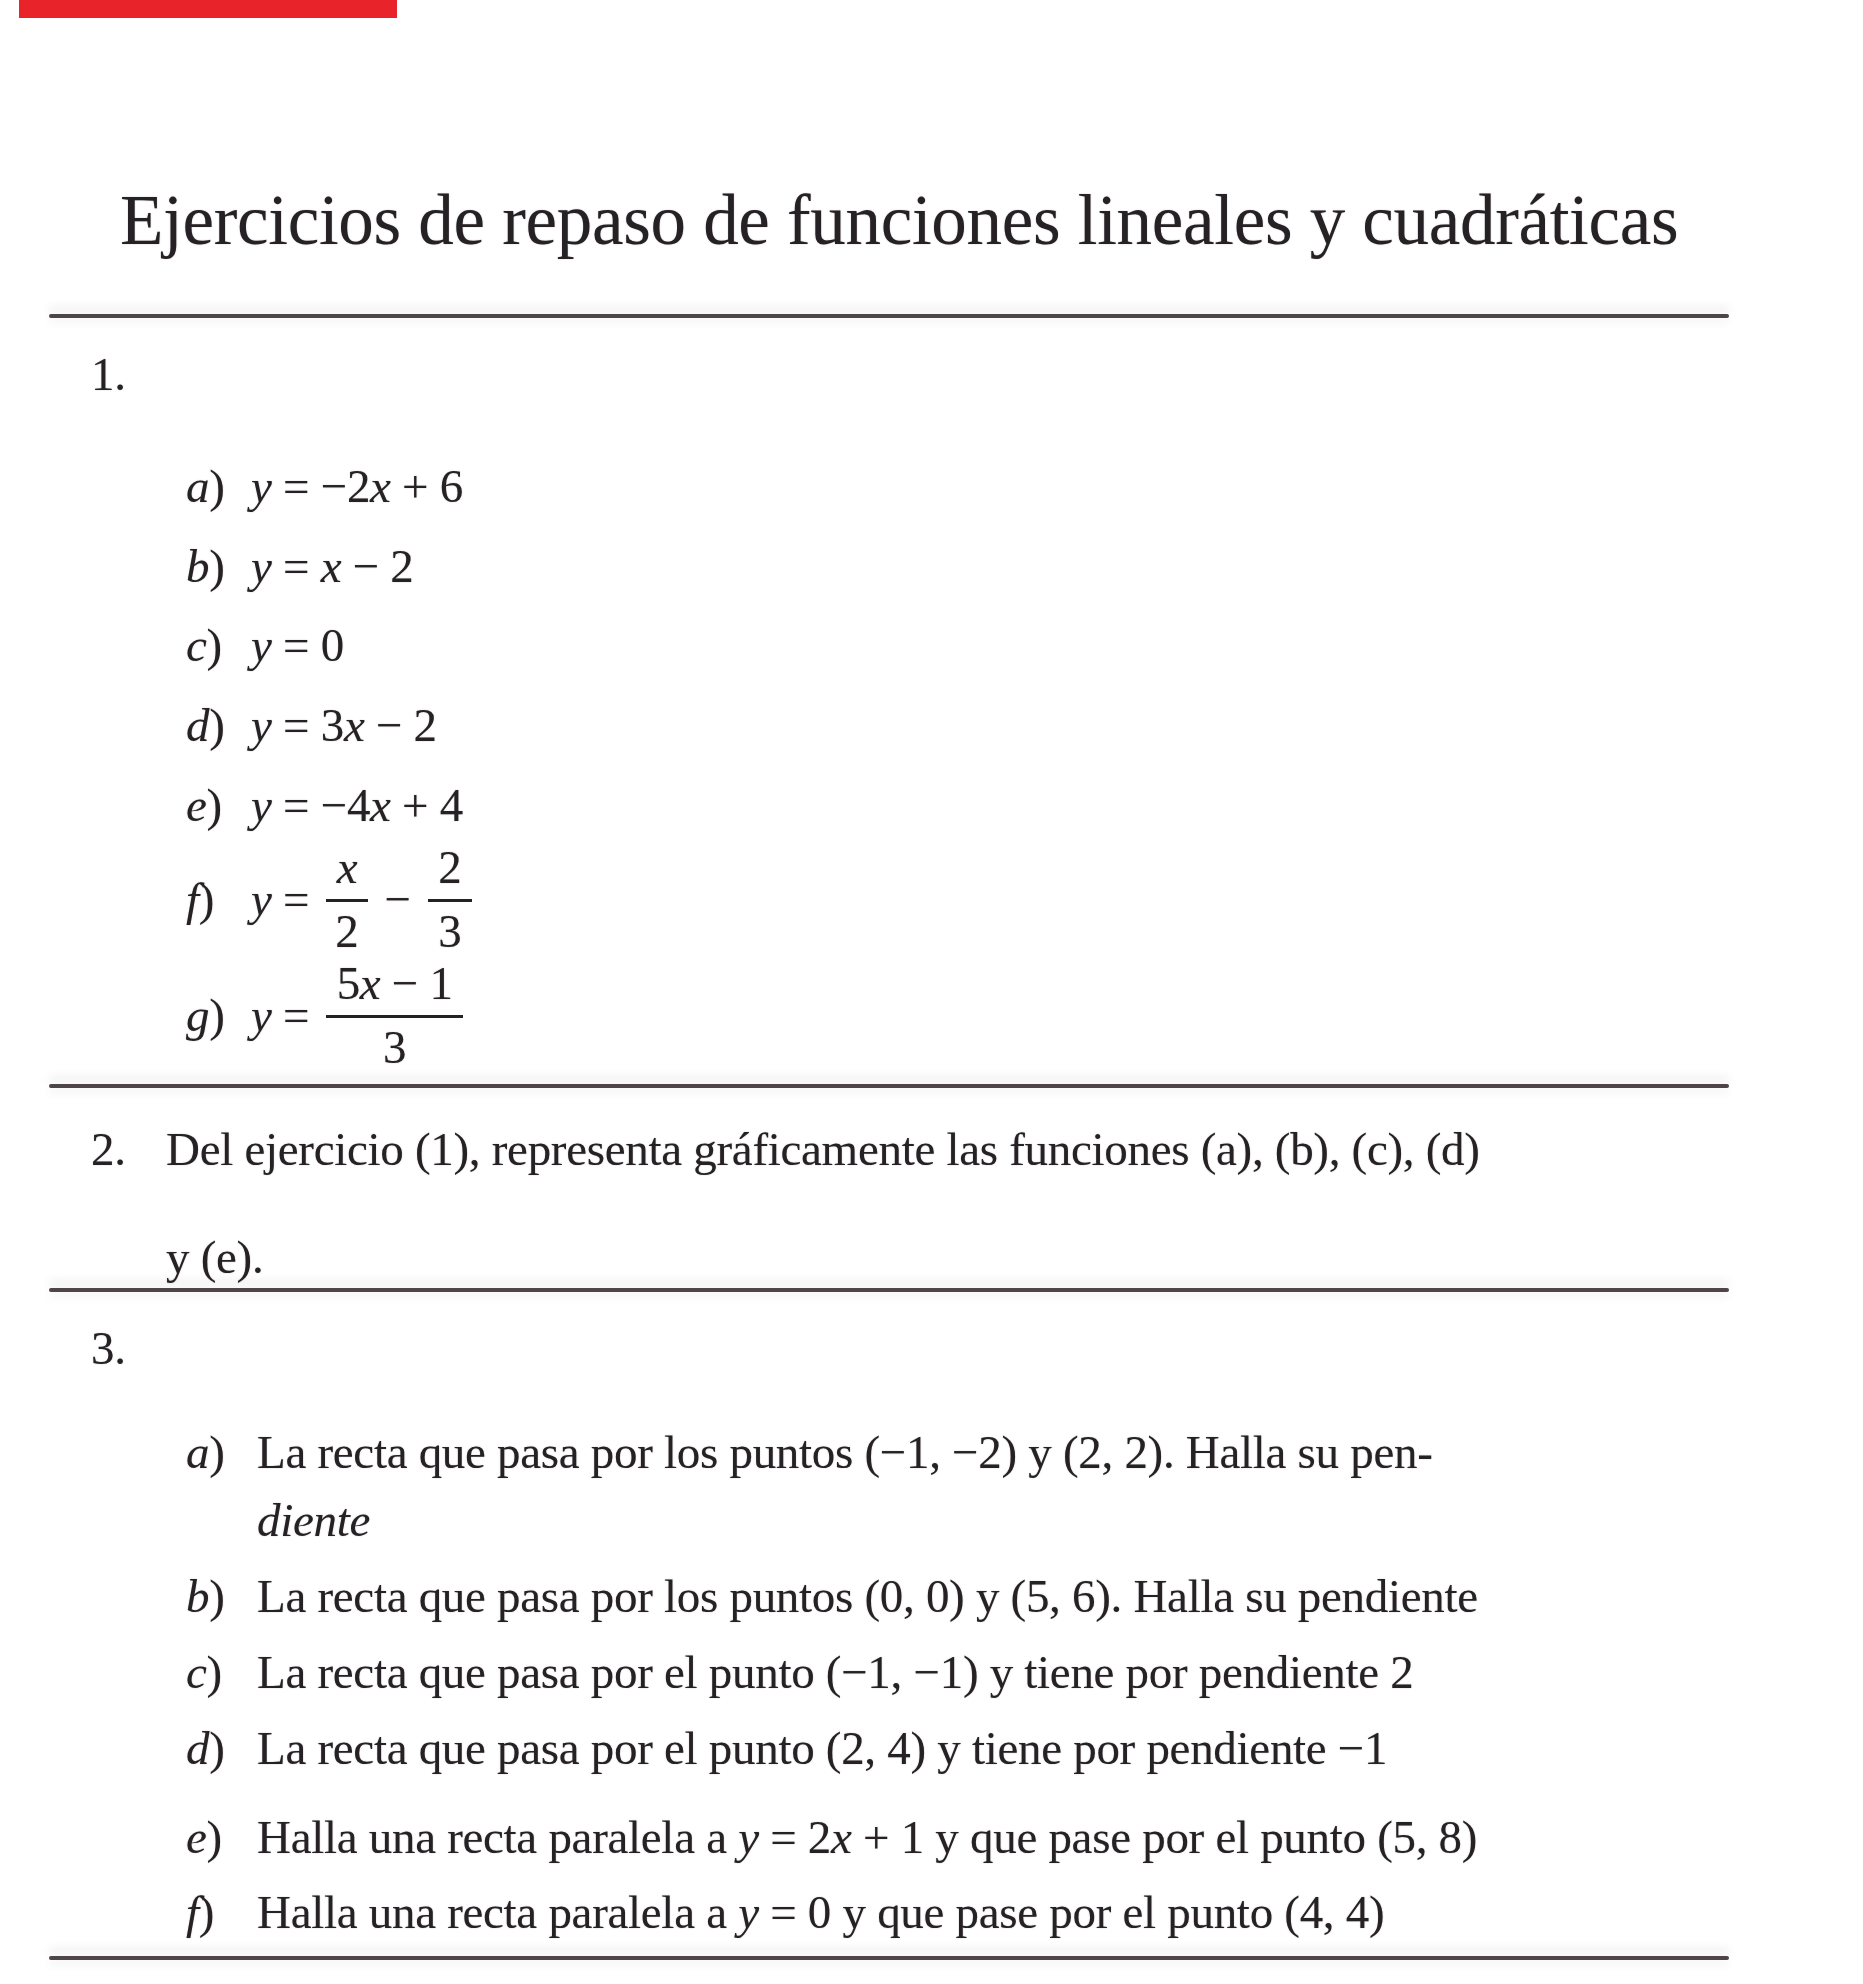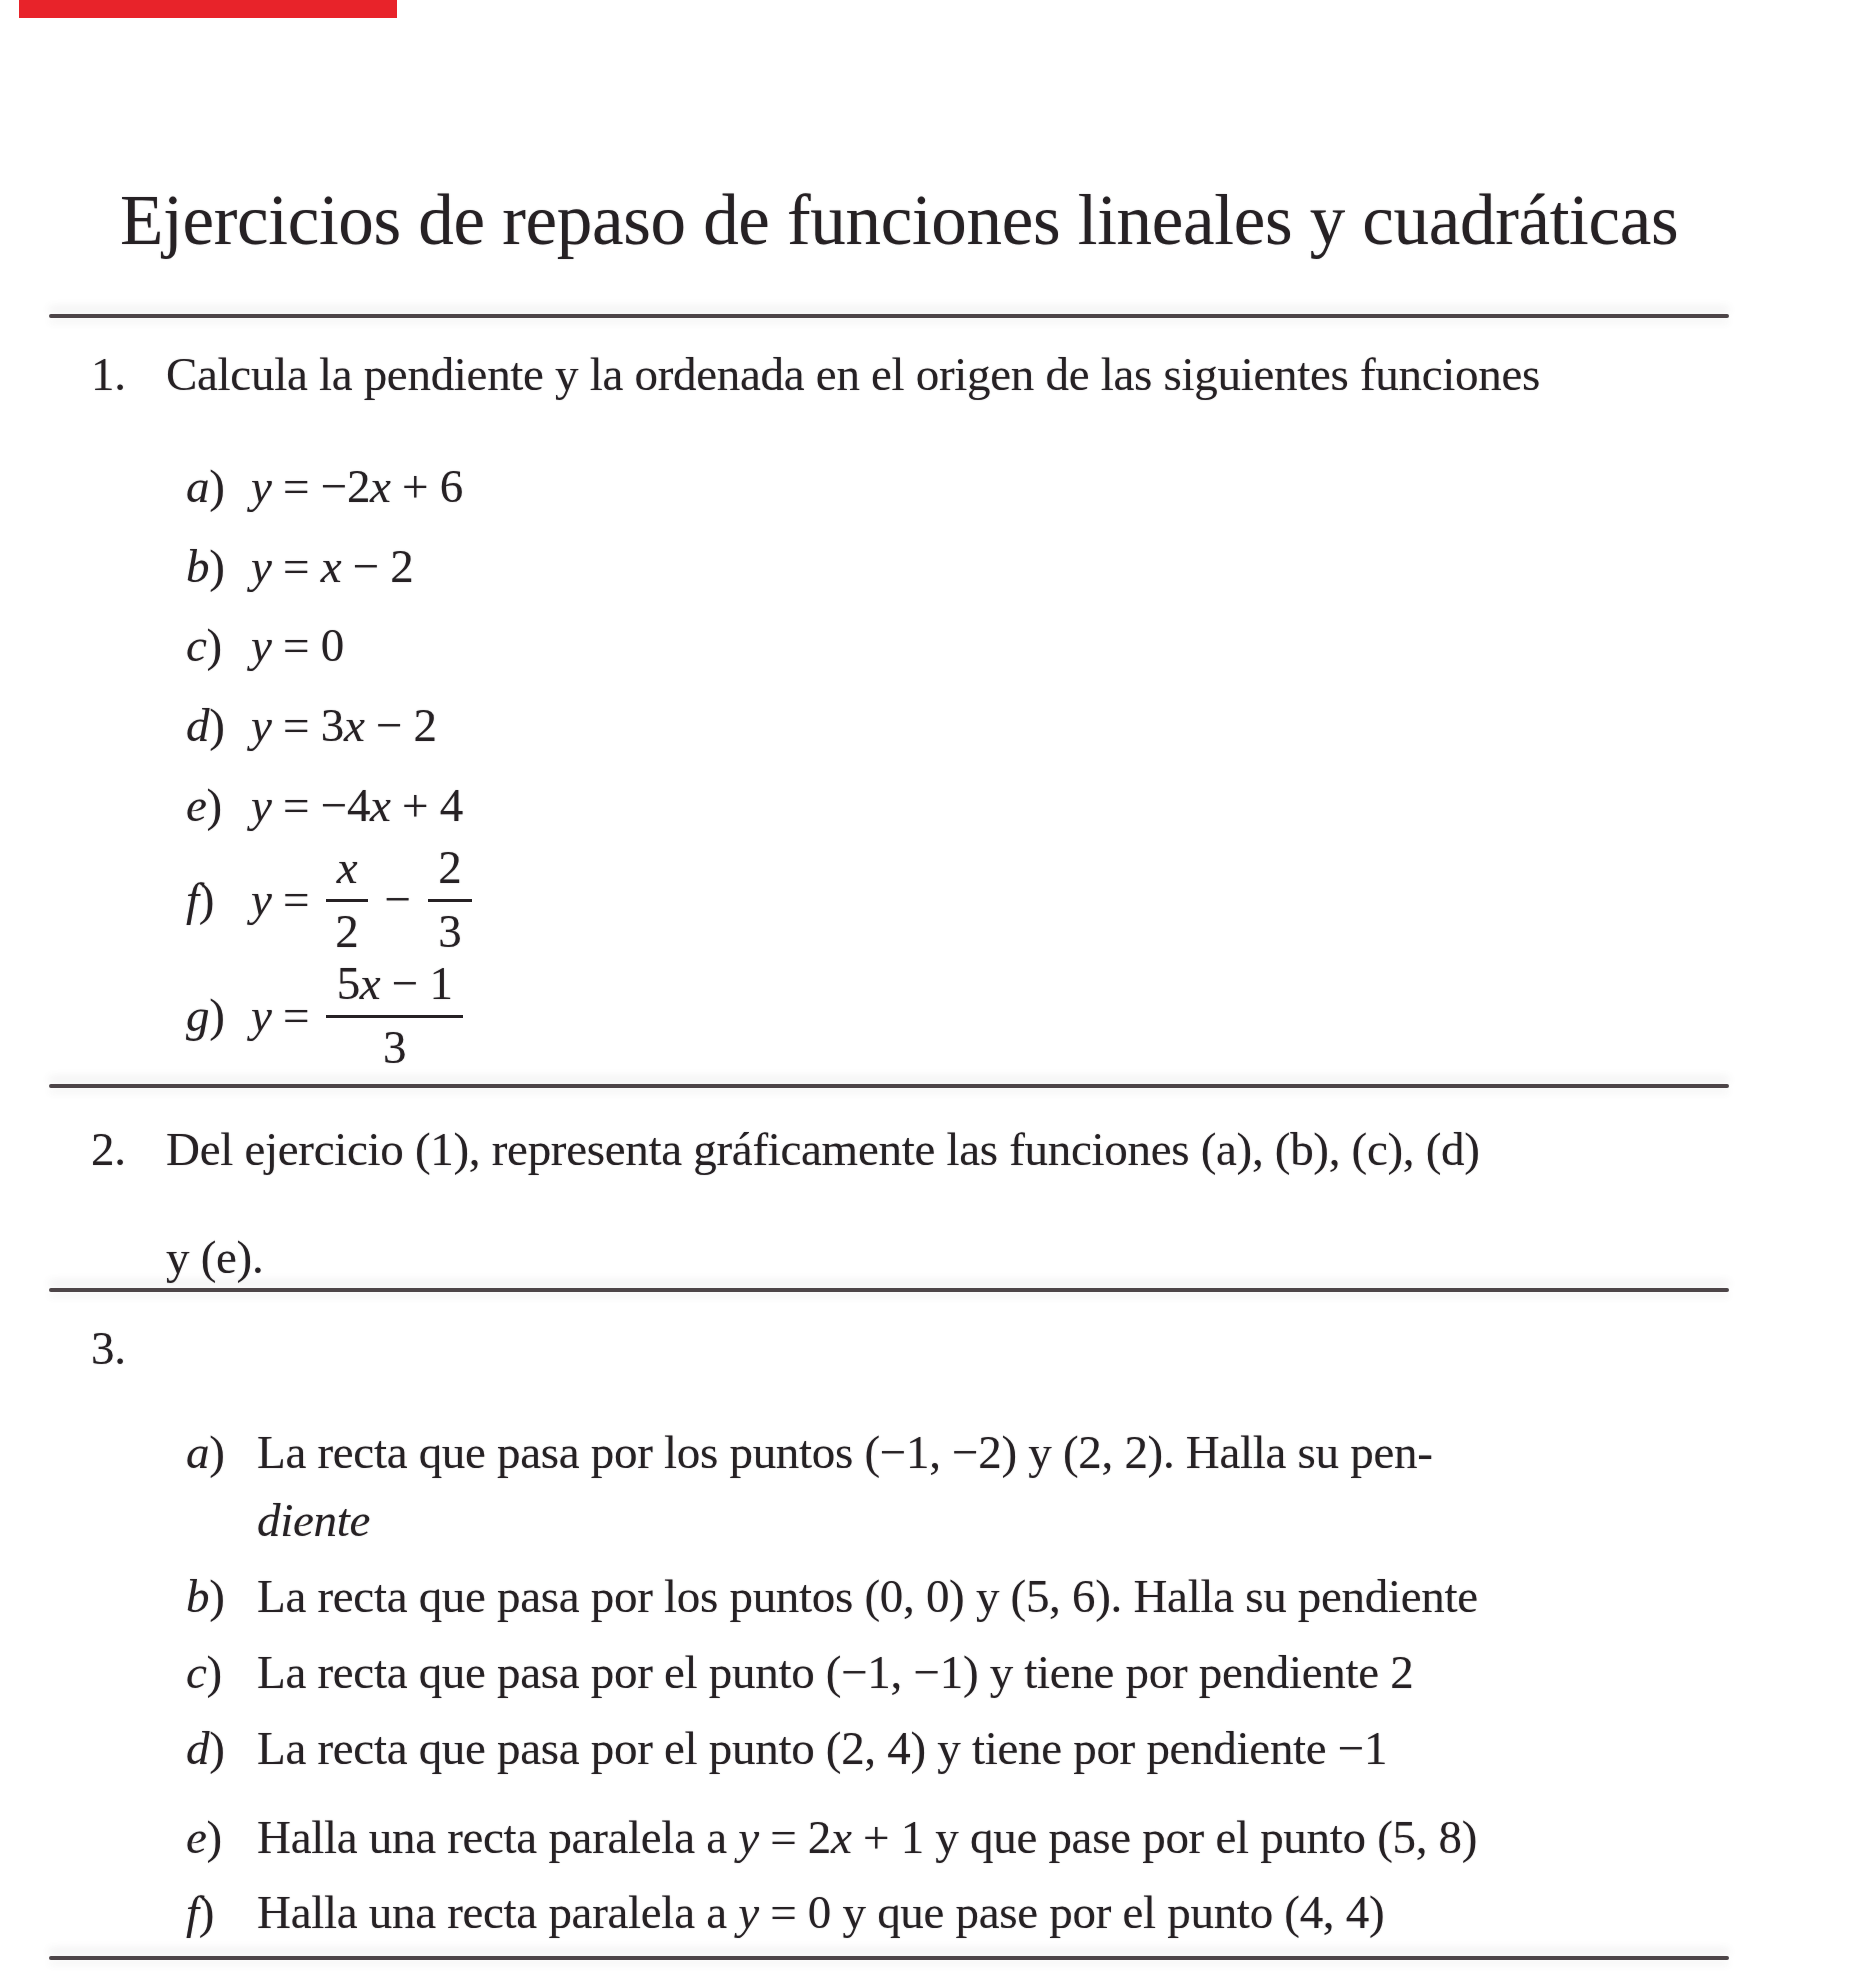--- a/index.html
+++ b/index.html
@@ -80,21 +80,20 @@
 
 <div class="page">
 
   <div class="redbar"></div>
 
   <div class="title">Ejercicios de repaso de funciones lineales y cuadráticas</div>
 
   <div class="rule" style="top:314px"></div>
 
   <span class="bodytext enum-number" style="top:349px">1.</span>
-  <div class="bodytext enum-text" style="top:349px">Calcula la pendiente y la ordenada en el origen de las siguientes funciones</div>
 
   <div class="item item-eq bodytext" style="top:461px">
     <span class="label math"><i>a</i>)</span>
     <span class="math"><i>y</i> = −2<i>x</i> + 6</span>
   </div>
   <div class="item item-eq bodytext" style="top:541px">
     <span class="label math"><i>b</i>)</span>
     <span class="math"><i>y</i> = <i>x</i> − 2</span>
   </div>
   <div class="item item-eq bodytext" style="top:620px">

